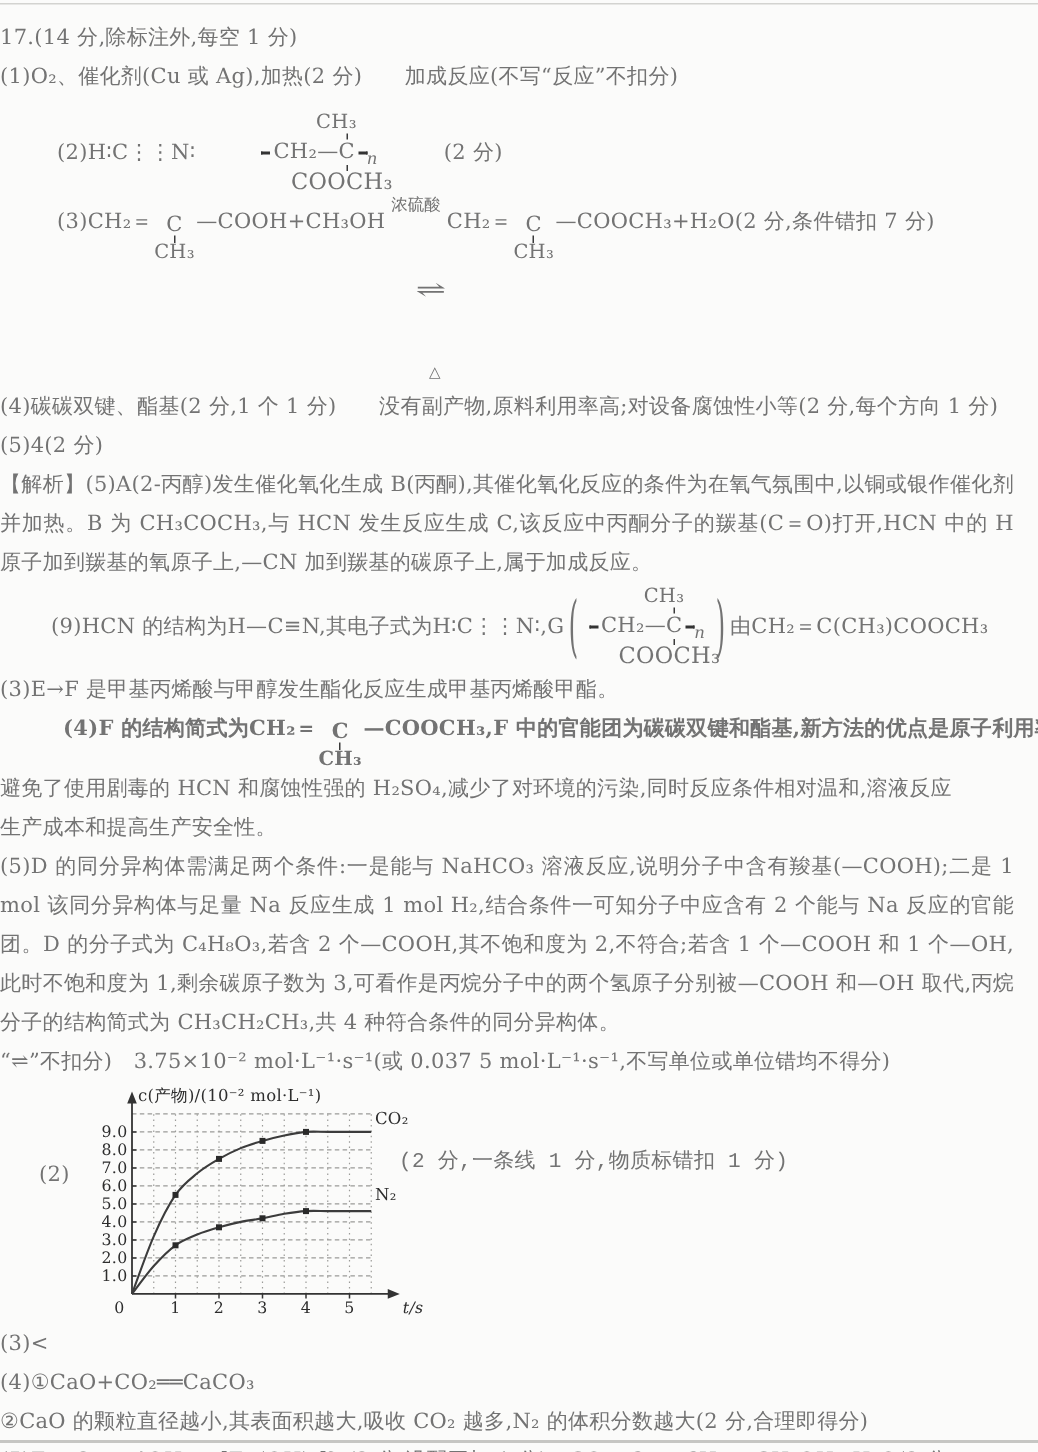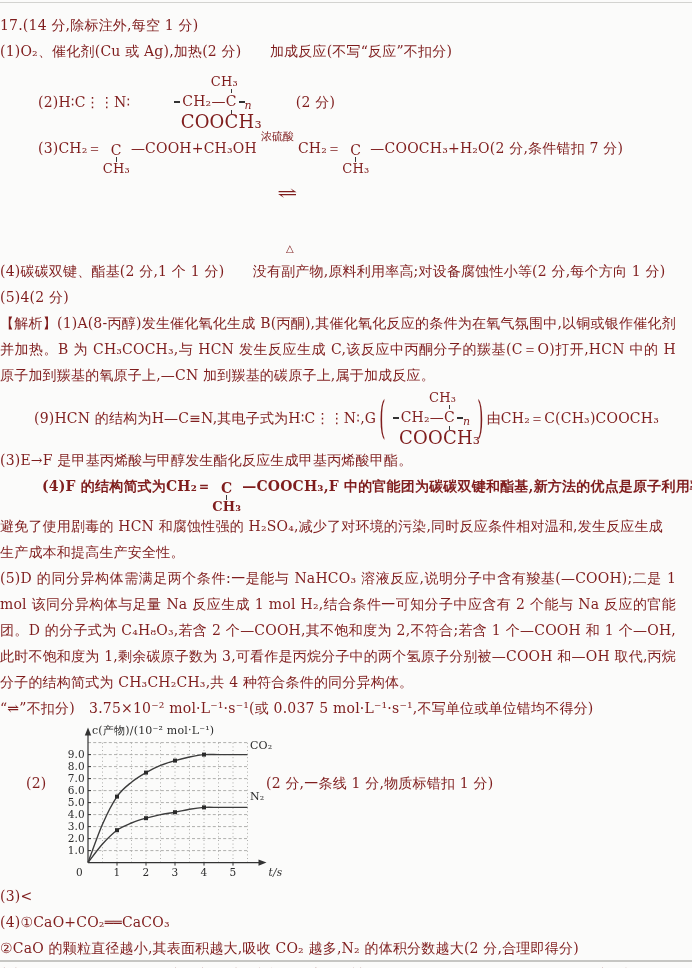--- a/index.html
+++ b/index.html
@@ -1,18 +1,18 @@
 <!DOCTYPE html>
 <html><head>
 <meta charset="utf-8">
 <style>
   html,body{margin:0;padding:0;background:#e8e8e6;}
   .page{
     width:692px;height:968px;position:relative;margin:0 auto;
-    background:#fbfbfa;color:#7f1d1d;overflow:hidden;
+    background:#fbfbfa;color:#737373;overflow:hidden;
     font-family:"DejaVu Serif","Liberation Serif",serif;
     font-size:14px;letter-spacing:.2px;
   }
   .edge-top{position:absolute;top:2px;left:0;right:0;height:1px;background:#d3d3d0;}
   .edge-bottom{position:absolute;bottom:6px;left:0;right:0;height:2px;background:#c6c6c3;}
   .content{padding:12px 16px 0 0;}
   p.l{margin:0;line-height:26px;}
   .ml20{margin-left:20px}.ml34{margin-left:34px}.ml38{margin-left:38px}
   .just{text-align:justify;}
   .frow{display:flex;align-items:flex-start;margin-left:38px;}
@@ -23,32 +23,32 @@
   .cstack .bond{width:1px;height:5px;background:#3a3a3a;}
   .cstack .bot{font-size:13px;line-height:13px;}
   
   .poly{display:inline-flex;flex-direction:column;align-items:flex-end;line-height:15px;margin:0 4px;}
   .poly .top{font-size:13px;margin-right:14px;}
   .poly .bond{width:1px;height:4px;background:#3a3a3a;margin-right:20px;}
   .poly .prow{display:inline-flex;align-items:center;line-height:17px;}
   .poly .br-l{width:5px;border:1.4px solid #333;border-right:none;margin-right:2px;}
   .poly .br-r{width:5px;border:1.4px solid #333;border-left:none;margin-left:2px;}
   .poly .sub{align-self:flex-end;font-style:italic;font-size:11px;line-height:9px;}
-  .poly .bot{font-size:18px;margin-right:-10px;}
+  .poly .bot{font-size:15px;margin-right:-10px;}
   
   .rxn{display:inline-flex;flex-direction:column;align-items:flex-end;margin:-4px 4px 0 4px;line-height:12px;gap:44px;}
   .rxn .cond{font-size:11px;letter-spacing:0;}
   .rxn .arr{font-size:15px;line-height:13px;transform:scaleX(1.6);}
   .rxn .tri{font-size:10px;line-height:10px;}
   .bigp{display:inline-block;transform:scaleY(2.8);font-size:16px;font-weight:300;margin:0 3px;}
   
   .chart-row{position:relative;margin:2px 0 2px 58px;height:158px;}
   .chart-row svg{position:absolute;left:0;top:0;}
   .chart-q2{position:absolute;left:-32px;top:52px;}
-  .chart-note{position:absolute;left:208px;top:52px;white-space:nowrap;}
+  .chart-note{position:absolute;left:208px;top:42px;white-space:nowrap;font-family:Liberation Mono, monospace;}
   svg text{font-family:"DejaVu Serif","Liberation Serif",serif;fill:#2d2d2d;}
 </style>
 </head>
 <body>
 
 <div class="page">
   <div class="edge-top"></div>
   <div class="content">
 
     <p class="l ml20">17.(14 分,除标注外,每空 1 分)</p>
@@ -91,21 +91,21 @@
         <span>C</span>
         <span class="bond"></span>
         <span class="bot">CH₃</span>
       </span>
       <span class="t">—COOCH₃+H₂O(2 分,条件错扣 7 分)</span>
     </div>
 
     <p class="l ml38">(4)碳碳双键、酯基(2 分,1 个 1 分)　　没有副产物,原料利用率高;对设备腐蚀性小等(2 分,每个方向 1 分)</p>
     <p class="l ml38">(5)4(2 分)</p>
 
-    <p class="l ml34 just">【解析】(1)A(8-丙醇)发生催化氧化生成 B(丙酮),其催化氧化反应的条件为在氧气氛围中,以铜或银作催化剂并加热。B 为 CH₃COCH₃,与 HCN 发生反应生成 C,该反应中丙酮分子的羰基(C＝O)打开,HCN 中的 H 原子加到羰基的氧原子上,—CN 加到羰基的碳原子上,属于加成反应。</p>
+    <p class="l ml34 just">【解析】(5)A(2-丙醇)发生催化氧化生成 B(丙酮),其催化氧化反应的条件为在氧气氛围中,以铜或银作催化剂并加热。B 为 CH₃COCH₃,与 HCN 发生反应生成 C,该反应中丙酮分子的羰基(C＝O)打开,HCN 中的 H 原子加到羰基的氧原子上,—CN 加到羰基的碳原子上,属于加成反应。</p>
 
     <div class="frow center" style="margin-left:34px;margin-top:2px;margin-bottom:2px;">
       <span class="t">(9)HCN 的结构为H—C≡N,其电子式为H∶C⋮⋮N∶,G</span>
       <span class="bigp">(</span>
       <span class="poly">
         <span class="top">CH₃</span>
         <span class="bond"></span>
         <span class="prow">
           <span class="br-l"></span>
           <span>CH₂—C</span>
@@ -123,21 +123,21 @@
 
     <div class="frow" style="margin-left:42px;font-weight:bold;">
       <span class="t">(4)F 的结构简式为CH₂＝</span>
       <span class="cstack">
         <span>C</span>
         <span class="bond"></span>
         <span class="bot">CH₃</span>
       </span>
       <span class="t">—COOCH₃,F 中的官能团为碳碳双键和酯基,新方法的优点是原子利用率高,</span>
     </div>
-    <p class="l ml34 just">避免了使用剧毒的 HCN 和腐蚀性强的 H₂SO₄,减少了对环境的污染,同时反应条件相对温和,发生反应生成</p>
+    <p class="l ml34 just">避免了使用剧毒的 HCN 和腐蚀性强的 H₂SO₄,减少了对环境的污染,同时反应条件相对温和,溶液反应</p>
     <p class="l ml34">生产成本和提高生产安全性。</p>
 
     <p class="l ml34 just">(5)D 的同分异构体需满足两个条件:一是能与 NaHCO₃ 溶液反应,说明分子中含有羧基(—COOH);二是 1 mol 该同分异构体与足量 Na 反应生成 1 mol H₂,结合条件一可知分子中应含有 2 个能与 Na 反应的官能团。D 的分子式为 C₄H₈O₃,若含 2 个—COOH,其不饱和度为 2,不符合;若含 1 个—COOH 和 1 个—OH,此时不饱和度为 1,剩余碳原子数为 3,可看作是丙烷分子中的两个氢原子分别被—COOH 和—OH 取代,丙烷分子的结构简式为 CH₃CH₂CH₃,共 4 种符合条件的同分异构体。</p>
 
     <p class="l ml38">“⇌”不扣分)　3.75×10⁻² mol·L⁻¹·s⁻¹(或 0.037 5 mol·L⁻¹·s⁻¹,不写单位或单位错均不得分)</p>
 
     <div class="chart-row">
       <span class="chart-q2">(2)</span>
       <svg width="246" height="158" viewBox="0 0 246 158">
           <line x1="30" y1="127.60000000000002" x2="189.5" y2="127.60000000000002" stroke="#9b9b98" stroke-width="0.8" stroke-dasharray="3,2.2"></line>

